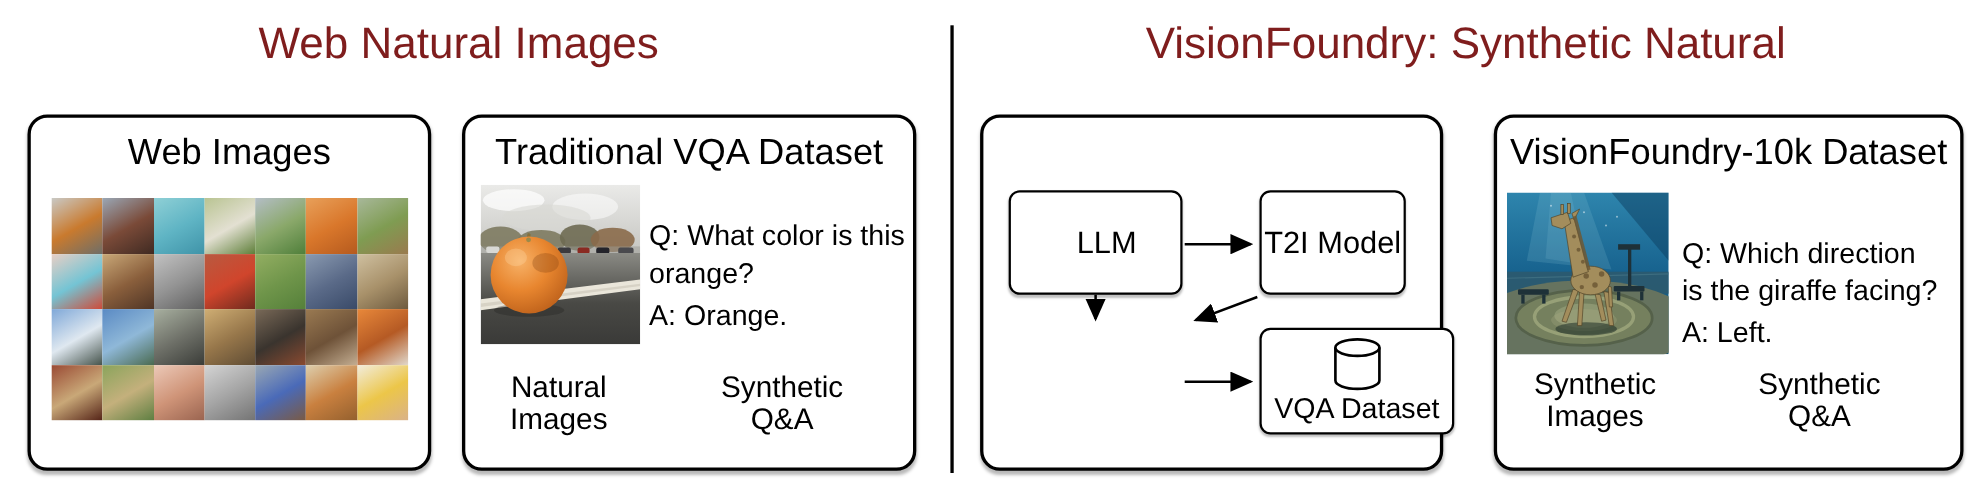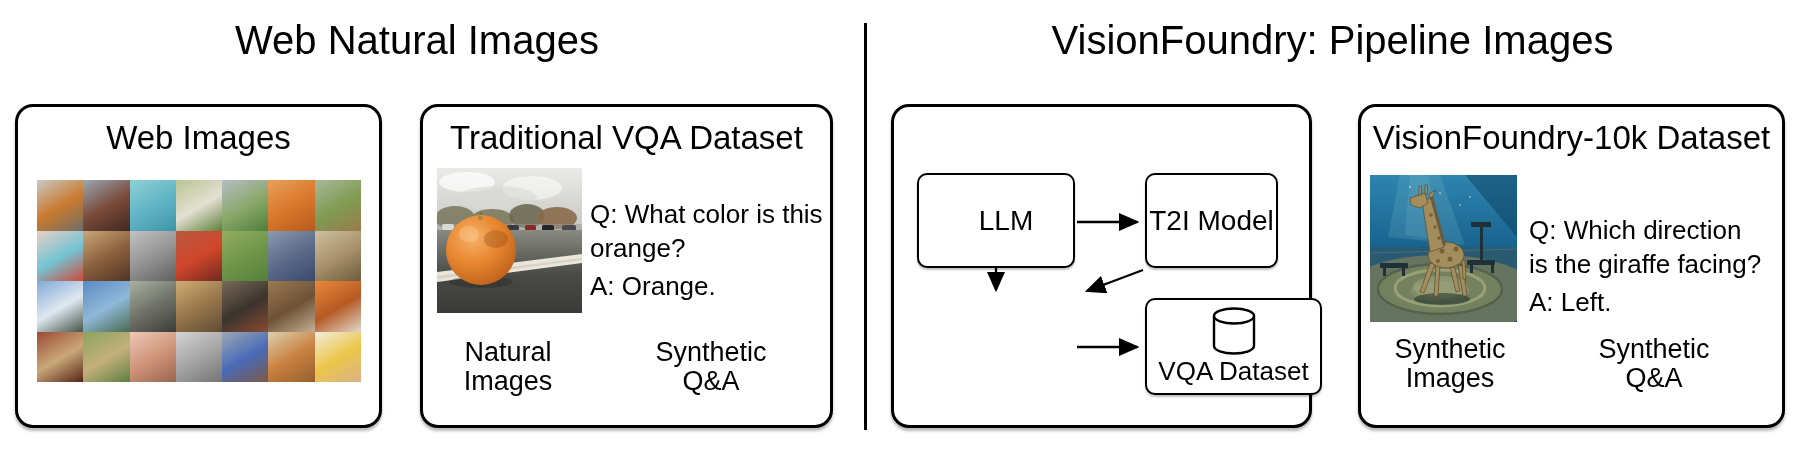--- a/index.html
+++ b/index.html
@@ -1,17 +1,17 @@
 <!DOCTYPE html>
 <html><head>
 <meta charset="utf-8">
 <style>
   html,body{margin:0;padding:0;background:#ffffff;}
   body{width:1800px;height:450px;position:relative;font-family:"Liberation Sans","DejaVu Sans",sans-serif;color:#000;overflow:hidden;}
-  .main-title{position:absolute;top:17px;font-size:40px;line-height:46px;text-align:center;color:#000000;white-space:nowrap;}
+  .main-title{position:absolute;top:17px;font-size:40px;line-height:46px;text-align:center;color:#7f1d1d;white-space:nowrap;}
   .panel-box{position:absolute;top:104px;height:324px;background:#fff;border:3px solid #000;border-radius:18px;box-sizing:border-box;box-shadow:0 3px 3px rgba(0,0,0,0.28);}
   .box-title{margin-top:12px;text-align:center;font-size:33px;line-height:38px;white-space:nowrap;}
   .divider{position:absolute;left:864px;top:23px;width:3px;height:407px;background:#000;}
   
   .mosaic{position:absolute;left:19px;top:73px;width:324px;height:202px;display:grid;grid-template-columns:repeat(7,1fr);grid-template-rows:repeat(4,1fr);}
   .tile{width:100%;height:100%;}
   
   .qa{position:absolute;font-size:26px;line-height:34px;}
   .qa .answer{margin-top:4px;}
   .img-label{position:absolute;width:120px;text-align:center;font-size:27px;line-height:29px;}
@@ -20,21 +20,21 @@
   .node.vqa{flex-direction:column;justify-content:flex-start;padding-top:7px;}
   .node .db-icon{display:block;margin-bottom:1px;}
   .arrows{position:absolute;left:0;top:0;}
   .photo{position:absolute;display:block;}
 </style>
 </head>
 <body>
 
 <div class="main-title" style="left:17px;width:800px;">Web Natural Images</div>
 
-<div class="panel-box" style="left:15px;width:367px;">
+<div class="panel-box" style="left:25px;width:367px;">
   <div class="box-title">Web Images</div>
   <div class="mosaic">
       <div class="tile" style="background: linear-gradient(150deg, rgb(201, 201, 197) 0%, rgb(201, 122, 46) 52%, rgb(110, 110, 104) 100%);"></div>
       <div class="tile" style="background: linear-gradient(150deg, rgb(154, 167, 181) 0%, rgb(122, 74, 56) 52%, rgb(63, 42, 34) 100%);"></div>
       <div class="tile" style="background: linear-gradient(150deg, rgb(143, 208, 214) 0%, rgb(95, 180, 196) 52%, rgb(63, 147, 168) 100%);"></div>
       <div class="tile" style="background: linear-gradient(150deg, rgb(185, 196, 146) 0%, rgb(227, 224, 210) 52%, rgb(94, 127, 57) 100%);"></div>
       <div class="tile" style="background: linear-gradient(150deg, rgb(180, 190, 198) 0%, rgb(138, 168, 106) 52%, rgb(79, 127, 58) 100%);"></div>
       <div class="tile" style="background: linear-gradient(150deg, rgb(232, 160, 90) 0%, rgb(217, 119, 43) 52%, rgb(181, 90, 30) 100%);"></div>
       <div class="tile" style="background: linear-gradient(150deg, rgb(168, 184, 154) 0%, rgb(127, 156, 82) 52%, rgb(154, 122, 78) 100%);"></div>
       <div class="tile" style="background: linear-gradient(150deg, rgb(232, 207, 197) 0%, rgb(116, 196, 212) 52%, rgb(207, 74, 56) 100%);"></div>
@@ -117,21 +117,21 @@
     <div>Images</div>
   </div>
   <div class="img-label" style="left:228px;top:231px;">
     <div>Synthetic</div>
     <div>Q&amp;A</div>
   </div>
 </div>
 
 <div class="divider"></div>
 
-<div class="main-title" style="left:880px;width:905px;">VisionFoundry: Pipeline Images</div>
+<div class="main-title" style="left:880px;width:905px;">VisionFoundry: Synthetic Natural</div>
 
 <div class="panel-box" style="left:891px;width:421px;">
 
   <svg class="arrows" width="415" height="318" viewBox="0 0 415 318">
     <defs>
       <marker id="ah" markerWidth="9" markerHeight="8" refX="8" refY="4" orient="auto">
         <path d="M0,0 L9,4 L0,8 Z" fill="#000"></path>
       </marker>
     </defs>
     <line x1="183" y1="115" x2="243" y2="115" stroke="#000" stroke-width="2.3" marker-end="url(#ah)"></line>

